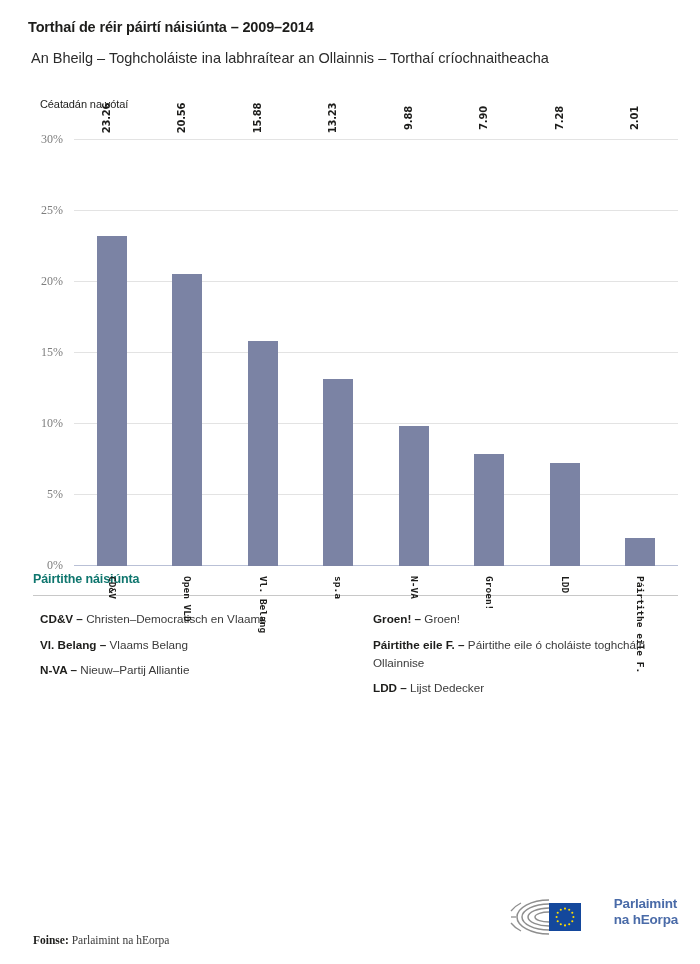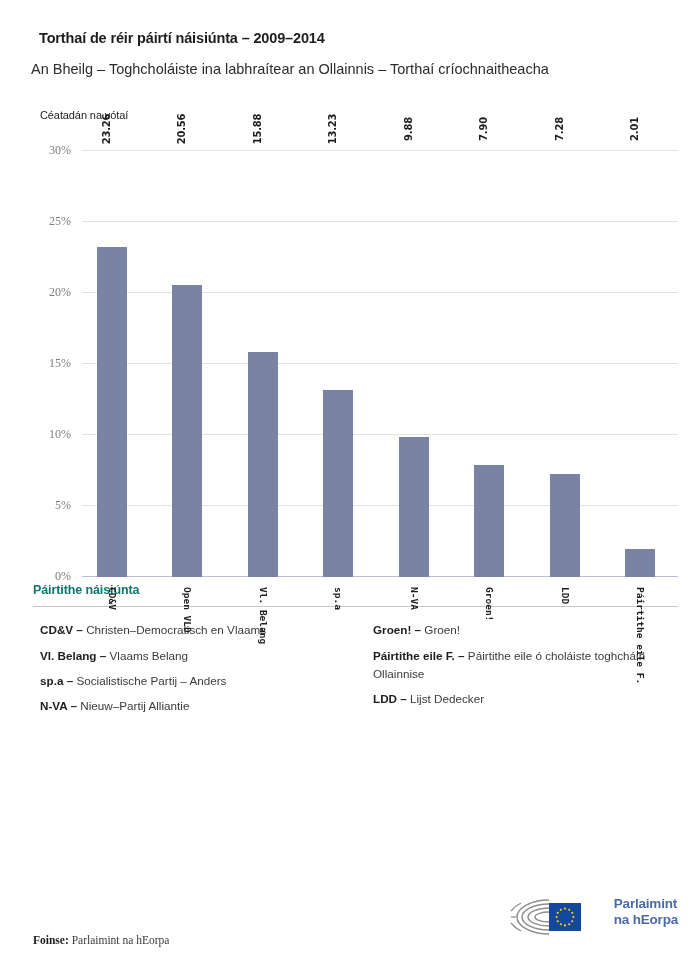--- a/index.html
+++ b/index.html
@@ -19,21 +19,21 @@
   
   .header {
     padding: 18px 28px 0 28px;
   }
   .chart-title {
     font-size: 14.5px;
     font-weight: bold;
     letter-spacing: -0.15px;
     color: #1d1d1b;
     line-height: 1.3;
-    margin: 11px;
+    margin: 0;
   }
   .chart-subtitle {
     font-size: 14.5px;
     font-weight: normal;
     color: #2b2b2b;
     line-height: 1.35;
     margin: 12px 0 0 3px;
   }
   .axis-caption {
     font-size: 11px;
@@ -51,21 +51,21 @@
   }
   .plot {
     position: absolute;
     left: 46px;
     right: 0;
     top: 14px;
     bottom: 0;
   }
   .gridline {
     position: absolute;
-    left: 8px;
+    left: 0;
     right: 0;
     height: 1px;
     background: #e3e3e3;
   }
   .gridline.baseline {
     background: #b9c0d6;
   }
   .ytick {
     position: absolute;
     right: 100%;
@@ -283,21 +283,20 @@
   </div>
 </div>
 
 <div class="legend">
   <div class="legend-title">Páirtithe náisiúnta</div>
   <div class="legend-rule"></div>
   <div class="legend-cols">
     <div class="legend-col" id="legend-left">
         <div class="legend-item"><span class="abbr">CD&amp;V – </span><span>Christen–Democratisch en Vlaams</span></div>
         <div class="legend-item"><span class="abbr">Vl. Belang – </span><span>Vlaams Belang</span></div>
-        <div class="legend-item"><span class="abbr">sp.a – </span><span>Socialistische Partij – Anders</span></div>
         <div class="legend-item"><span class="abbr">N-VA – </span><span>Nieuw–Partij Alliantie</span></div>
       </div>
     <div class="legend-col" id="legend-right">
         <div class="legend-item"><span class="abbr">Groen! – </span><span>Groen!</span></div>
         <div class="legend-item"><span class="abbr">Páirtithe eile F. – </span><span>Páirtithe eile ó choláiste toghcháin Ollainnise</span></div>
         <div class="legend-item"><span class="abbr">LDD – </span><span>Lijst Dedecker</span></div>
       </div>
   </div>
 </div>
 

